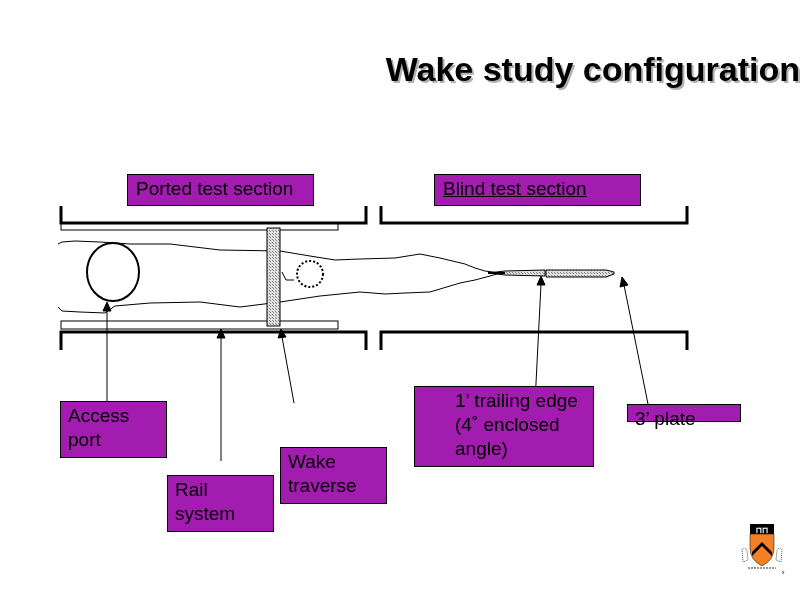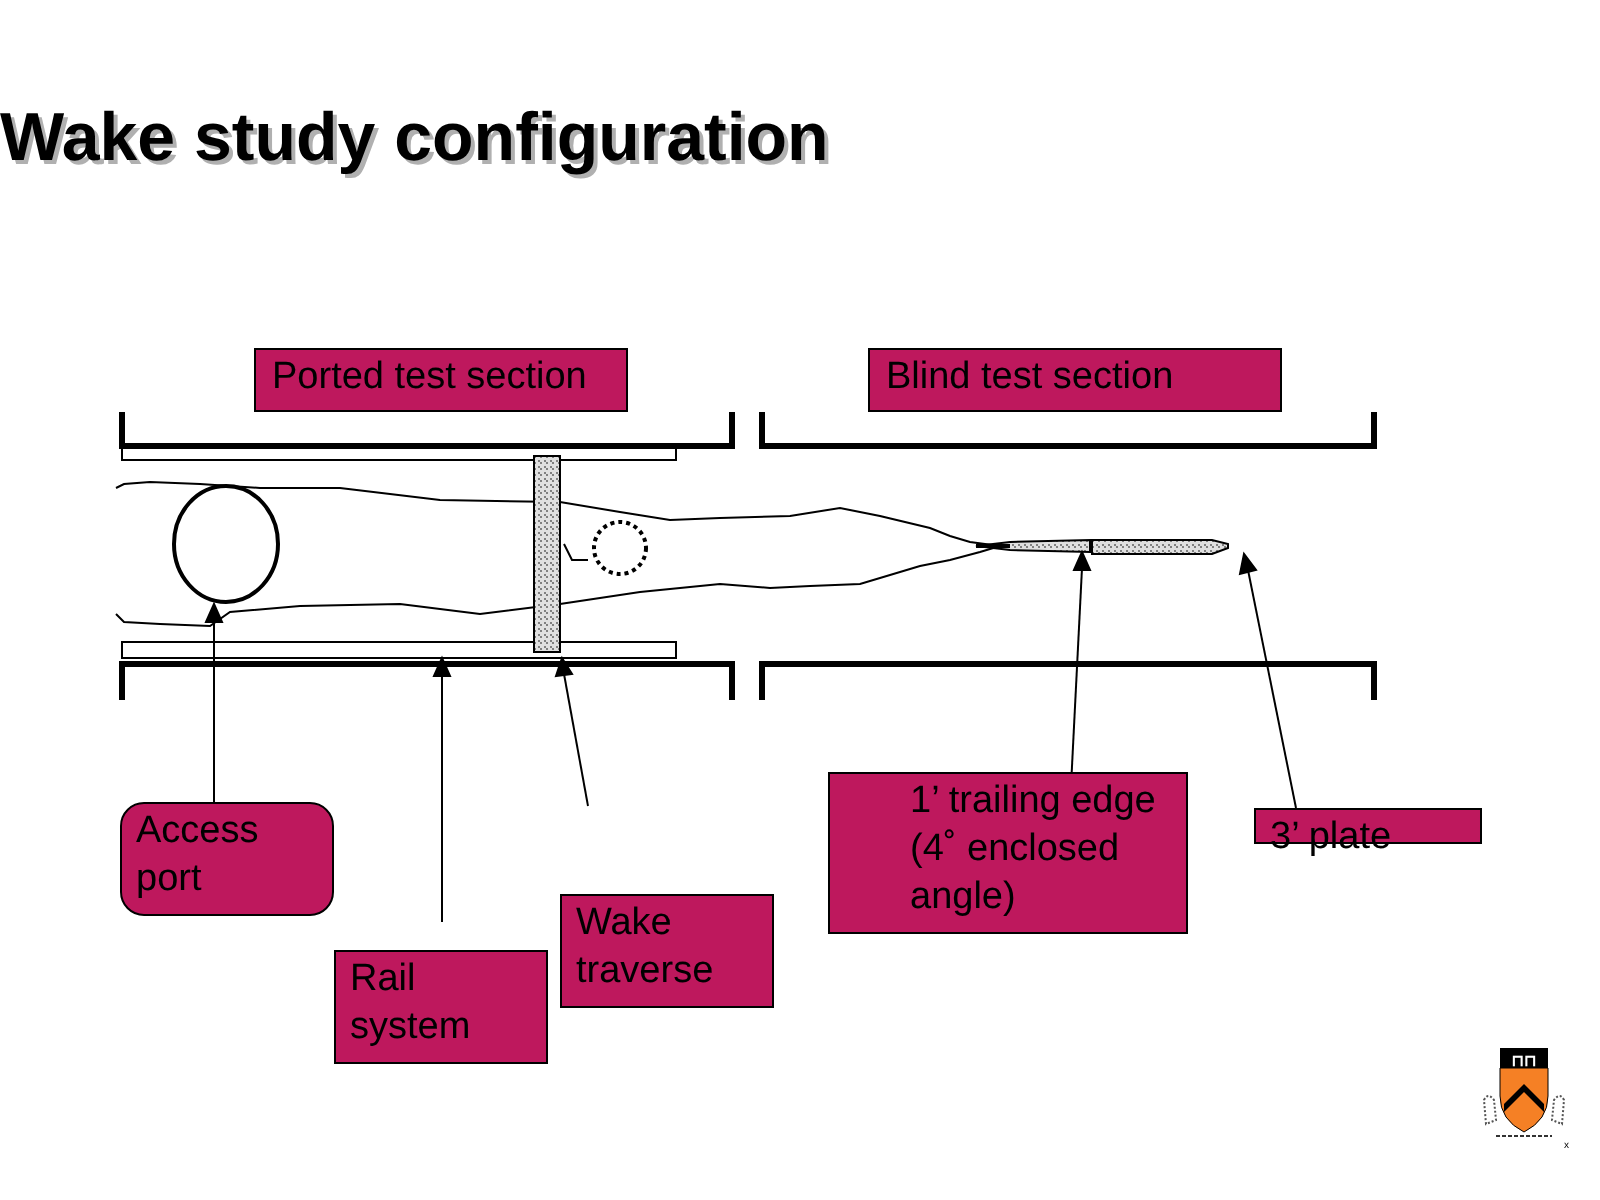--- a/index.html
+++ b/index.html
@@ -1,18 +1,18 @@
 <!DOCTYPE html>
 <html><head>
   <meta charset="utf-8">
   <style>
     html, body { margin: 0; padding: 0; }
     body { width: 800px; height: 600px; background: #ffffff; position: relative; overflow: hidden; font-family: "Liberation Sans", sans-serif; }
-    .title { position: absolute; left: 0; width: 800px; top: 50px; text-align: left; font-size: 34px; font-weight: bold; color: #000; text-shadow: 2px 2px 0 #b0b0b0; letter-spacing: 0px; }
-    .label-box { position: absolute; border: 1px solid #000; background: #be185d; font-size: 19px; line-height: 24px; color: #000; padding: 2px 7px; box-sizing: border-box; white-space: pre-line; }
+    .title { position: absolute; left: 0; width: 800px; top: 50px; text-align: right; font-size: 34px; font-weight: bold; color: #000; text-shadow: 2px 2px 0 #b0b0b0; letter-spacing: 0px; }
+    .label-box { position: absolute; border: 1px solid #000; background: #a21caf; font-size: 19px; line-height: 24px; color: #000; padding: 2px 7px; box-sizing: border-box; white-space: pre-line; }
     svg.diagram { position: absolute; left: 0; top: 0; }
     .logo { position: absolute; left: 738px; top: 520px; width: 48px; height: 60px; }
   </style>
 </head>
 <body>
 
 <div class="title">Wake study configuration</div>
 
 <svg class="diagram" width="800" height="600" viewBox="0 0 800 600">
   <defs>
@@ -57,23 +57,23 @@
 
     <line x1="535" y1="403" x2="541" y2="284"></line>
     <polygon points="537,285 541,276 545,285"></polygon>
 
     <line x1="648" y1="404" x2="624" y2="285"></line>
     <polygon points="620,287 622,277 628,285"></polygon>
   </g>
 </svg>
 
 <div class="label-box" style="left:127px; top:174px; width:187px; height:32px; padding:2px 8px;">Ported test section</div>
-<div class="label-box" style="left:434px; top:174px; width:207px; height:32px; padding:2px 8px;">Blind test section</div>
+<div class="label-box" style="left:434px; top:174px; width:207px; height:32px; padding:2px 8px;text-decoration:underline;">Blind test section</div>
 
-<div class="label-box" style="left:60px; top:401px; width:107px; height:57px;border-radius:12px;">Access
+<div class="label-box" style="left:60px; top:401px; width:107px; height:57px;">Access
 port</div>
 <div class="label-box" style="left:167px; top:475px; width:107px; height:57px;">Rail
 system</div>
 <div class="label-box" style="left:280px; top:401px; width:107px; height:57px;margin-top:46px;">Wake
 traverse</div>
 <div class="label-box" style="left:414px; top:386px; width:180px; height:81px;padding-left:40px;">1’ trailing  edge
 (4˚ enclosed
 angle)</div>
 <div class="label-box" style="left:627px; top:404px; width:114px; height:18px;">3’ plate</div>
 

